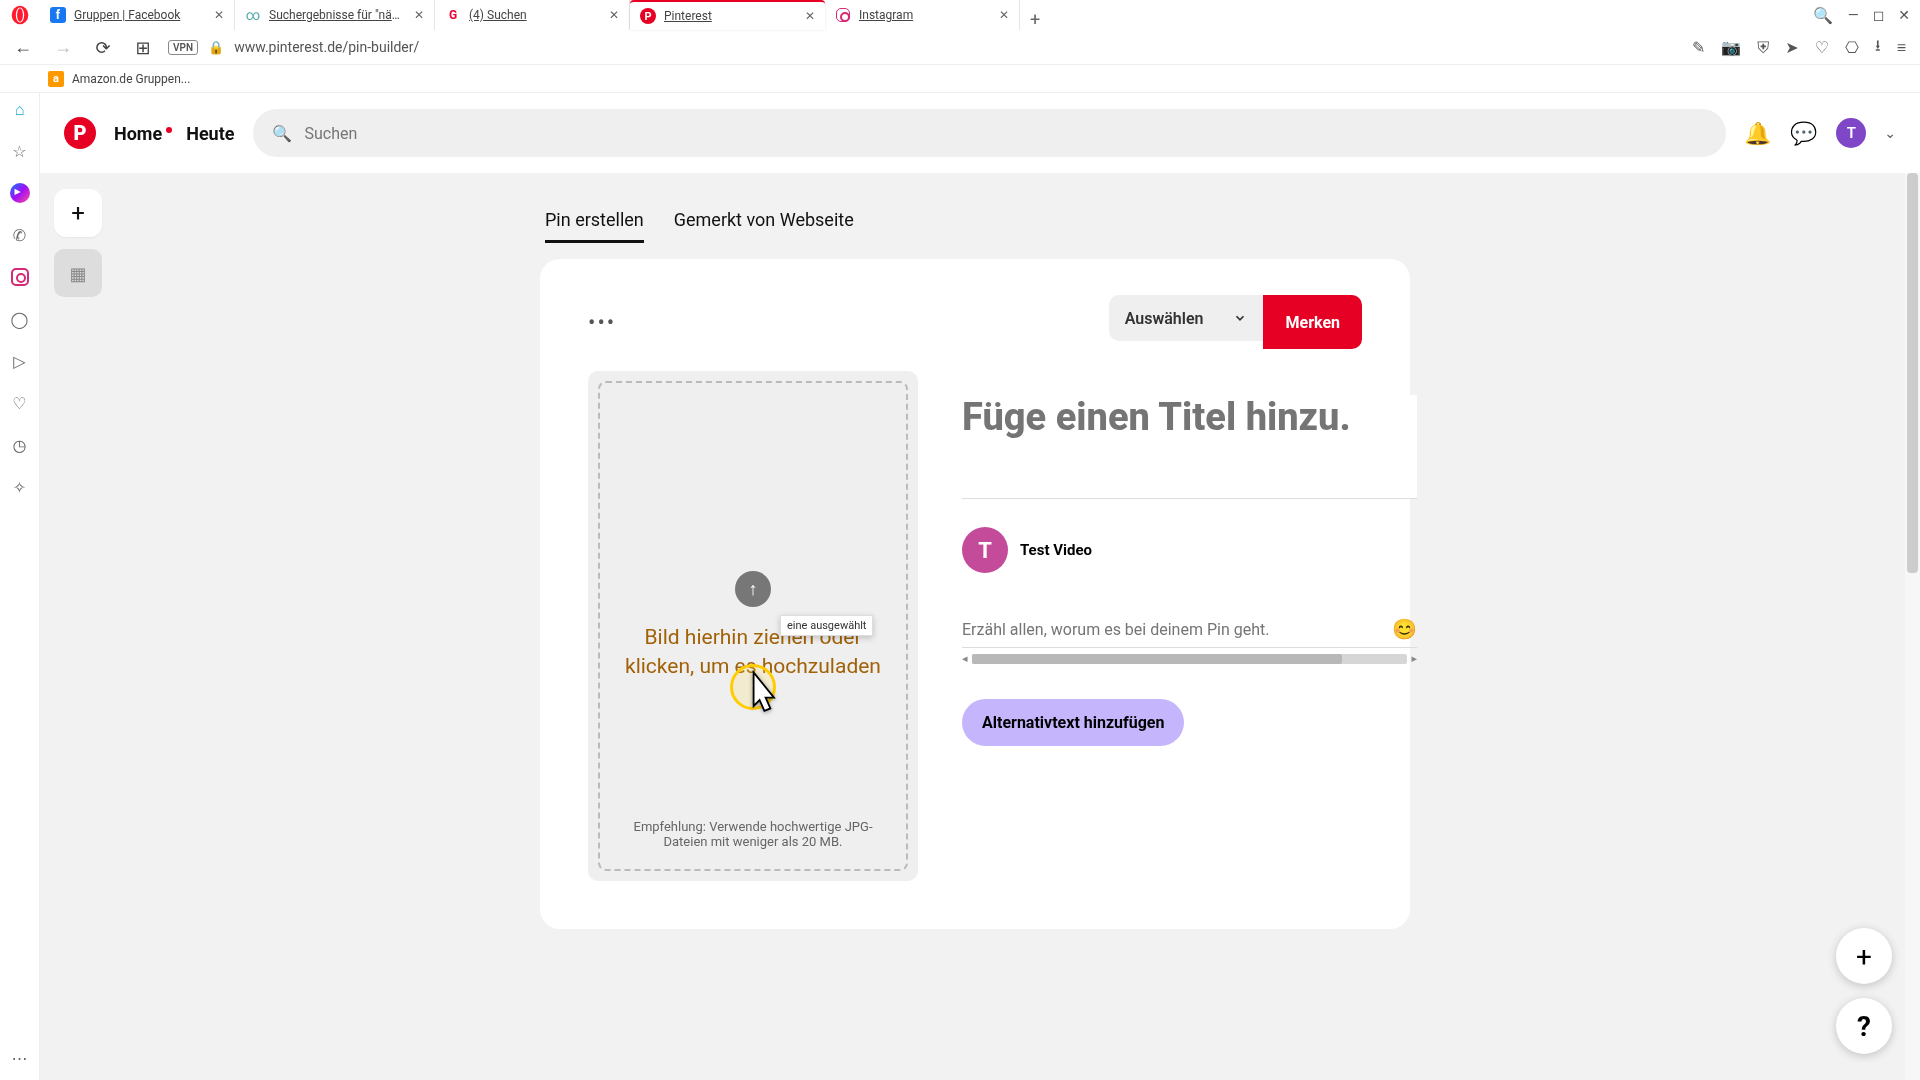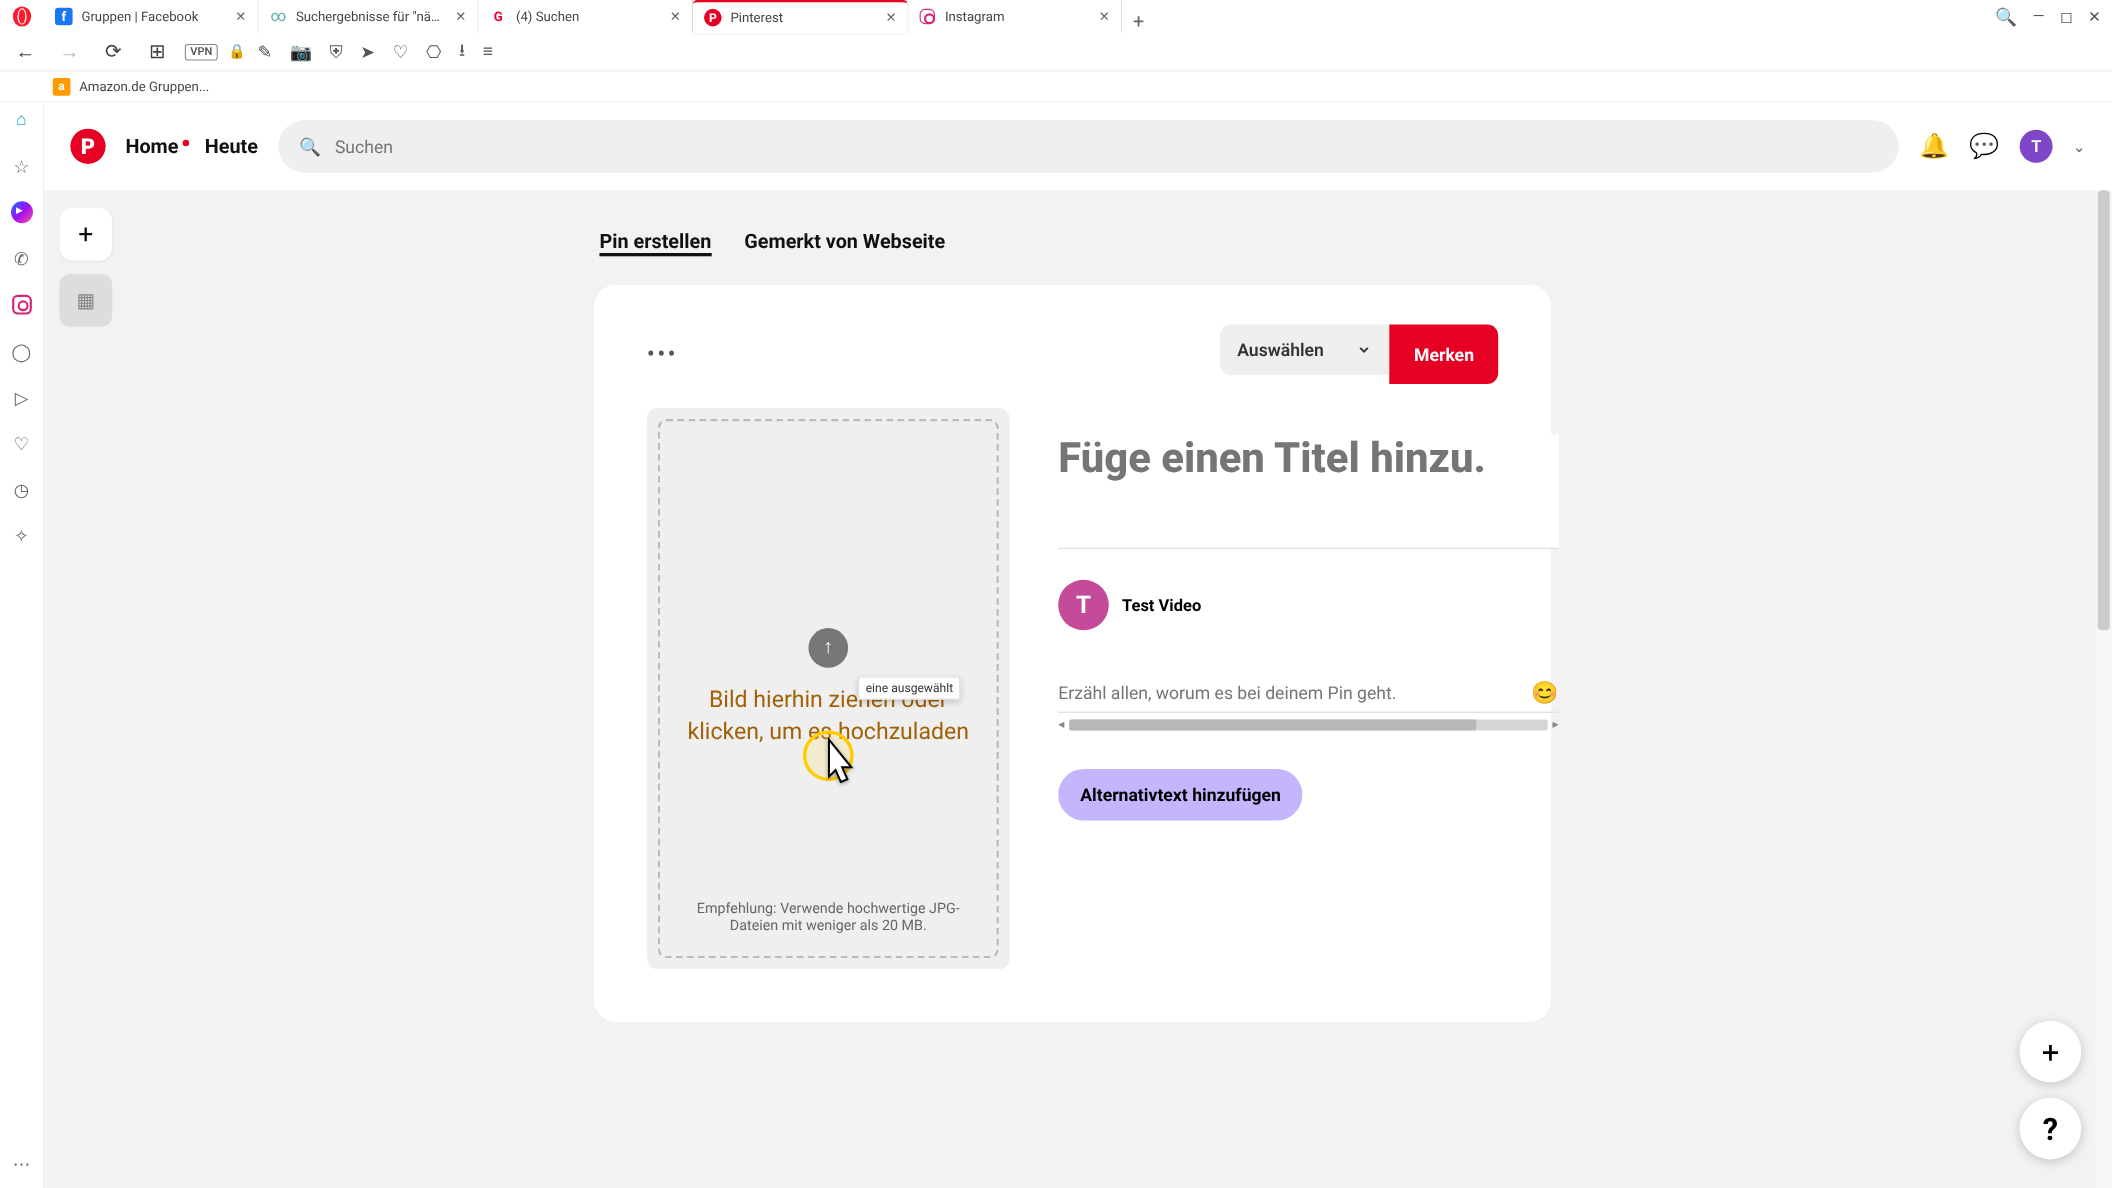--- a/index.html
+++ b/index.html
@@ -6,21 +6,21 @@
   body { width: 1920px; height: 1080px; overflow: hidden; background: #fff; position: relative; }
 
   
   .titlebar { height: 30px; background: #fff; display: flex; align-items: stretch; }
   .opera-logo { width: 40px; display: flex; align-items: center; justify-content: center; }
   .opera-logo svg { width: 20px; height: 20px; }
   .tabs { flex: 1; display: flex; align-items: flex-end; }
   .tab { height: 30px; display: flex; align-items: center; padding: 0 10px; gap: 8px; font-size: 12px; color: #444; border-right: 1px solid #e4e4e4; min-width: 195px; max-width: 200px; position: relative; }
   .tab.active { background: #fff; border-top: 2px solid #e60023; box-shadow: 0 0 3px rgba(0,0,0,0.1); border-radius: 4px 4px 0 0; border-right: none; }
   .tab .favicon { width: 16px; height: 16px; display: flex; align-items: center; justify-content: center; border-radius: 3px; }
-  .tab .tab-title { flex: 1; white-space: nowrap; overflow: hidden; text-overflow: ellipsis; }
+  .tab .tab-title { flex: 1; white-space: nowrap; overflow: hidden; text-overflow: ellipsis; text-decoration: underline; }
   .tab .tab-close { color: #666; font-size: 12px; cursor: pointer; }
   .new-tab { width: 30px; display: flex; align-items: center; justify-content: center; color: #666; font-size: 18px; }
   .win-controls { display: flex; align-items: center; gap: 14px; padding: 0 10px; color: #555; }
   .win-controls span { font-size: 14px; }
   .win-controls .search-ic { font-size: 16px; }
 
   
   .addrbar { height: 35px; display: flex; align-items: center; padding: 0 8px; gap: 10px; border-bottom: 1px solid #eee; }
   .nav-btn { width: 30px; display: flex; justify-content: center; align-items: center; color: #444; font-size: 18px; }
   .nav-btn.dim { color: #bbb; }
@@ -60,21 +60,21 @@
 
   .p-body { flex:1; background:#f2f2f2; position:relative; }
 
   
   .pin-sidebar { position:absolute; left:14px; top:16px; display:flex; flex-direction:column; gap:12px; }
   .pin-side-btn { width:48px; height:48px; background:#fff; border-radius:12px; display:flex; align-items:center; justify-content:center; font-size:24px; color:#111; box-shadow: 0 1px 2px rgba(0,0,0,0.05); }
   .pin-side-thumb { width:48px; height:48px; background:#ddd; border-radius:10px; display:flex;align-items:center;justify-content:center;color:#888;font-size:18px;}
 
   
   .create-tabs { position:absolute; left:505px; top:36px; display:flex; gap:30px; }
-  .create-tab { font-size:18px; font-weight:700; color:#111; }
+  .create-tab { font-size:18px; font-weight:400; color:#111; padding-bottom:10px; }
   .create-tab.active { border-bottom: 3px solid #111; }
 
   
   .card { position:absolute; left:500px; top:86px; width:870px; background:#fff; border-radius:20px; padding:36px 48px 48px 48px; min-height:655px; }
   .card-top { display:flex; justify-content:space-between; align-items:center; margin-bottom:22px; }
   .dots-btn { font-size:22px; color:#555; letter-spacing:2px; }
   .top-right { display:flex; gap:0; }
   .board-select { background:#efefef; border:none; border-radius:10px 0 0 10px; padding: 0 16px; height:46px; font-size:16px; font-weight:600; color:#333; display:flex; align-items:center; gap:30px; }
   .board-select svg { width:14px;height:14px; }
   .save-btn { background:#e60023; color:#fff; border:none; border-radius:0 10px 10px 0; height:54px; padding:0 22px; font-size:16px; font-weight:700; }
@@ -165,20 +165,21 @@
   </div>
 </div>
 
 <div class="addrbar">
   <div class="nav-btn">←</div>
   <div class="nav-btn dim">→</div>
   <div class="nav-btn">⟳</div>
   <div class="nav-btn">⊞</div>
   <span class="vpn-badge">VPN</span>
   <span class="lock">🔒</span>
+  <span class="url">www.pinterest.de/pin-builder/</span>
   <div class="addr-icons">
     <span>✎</span>
     <span>📷</span>
     <span>⛨</span>
     <span>➤</span>
     <span>♡</span>
     <span>⎔</span>
     <span>⭳</span>
     <span>≡</span>
   </div>

